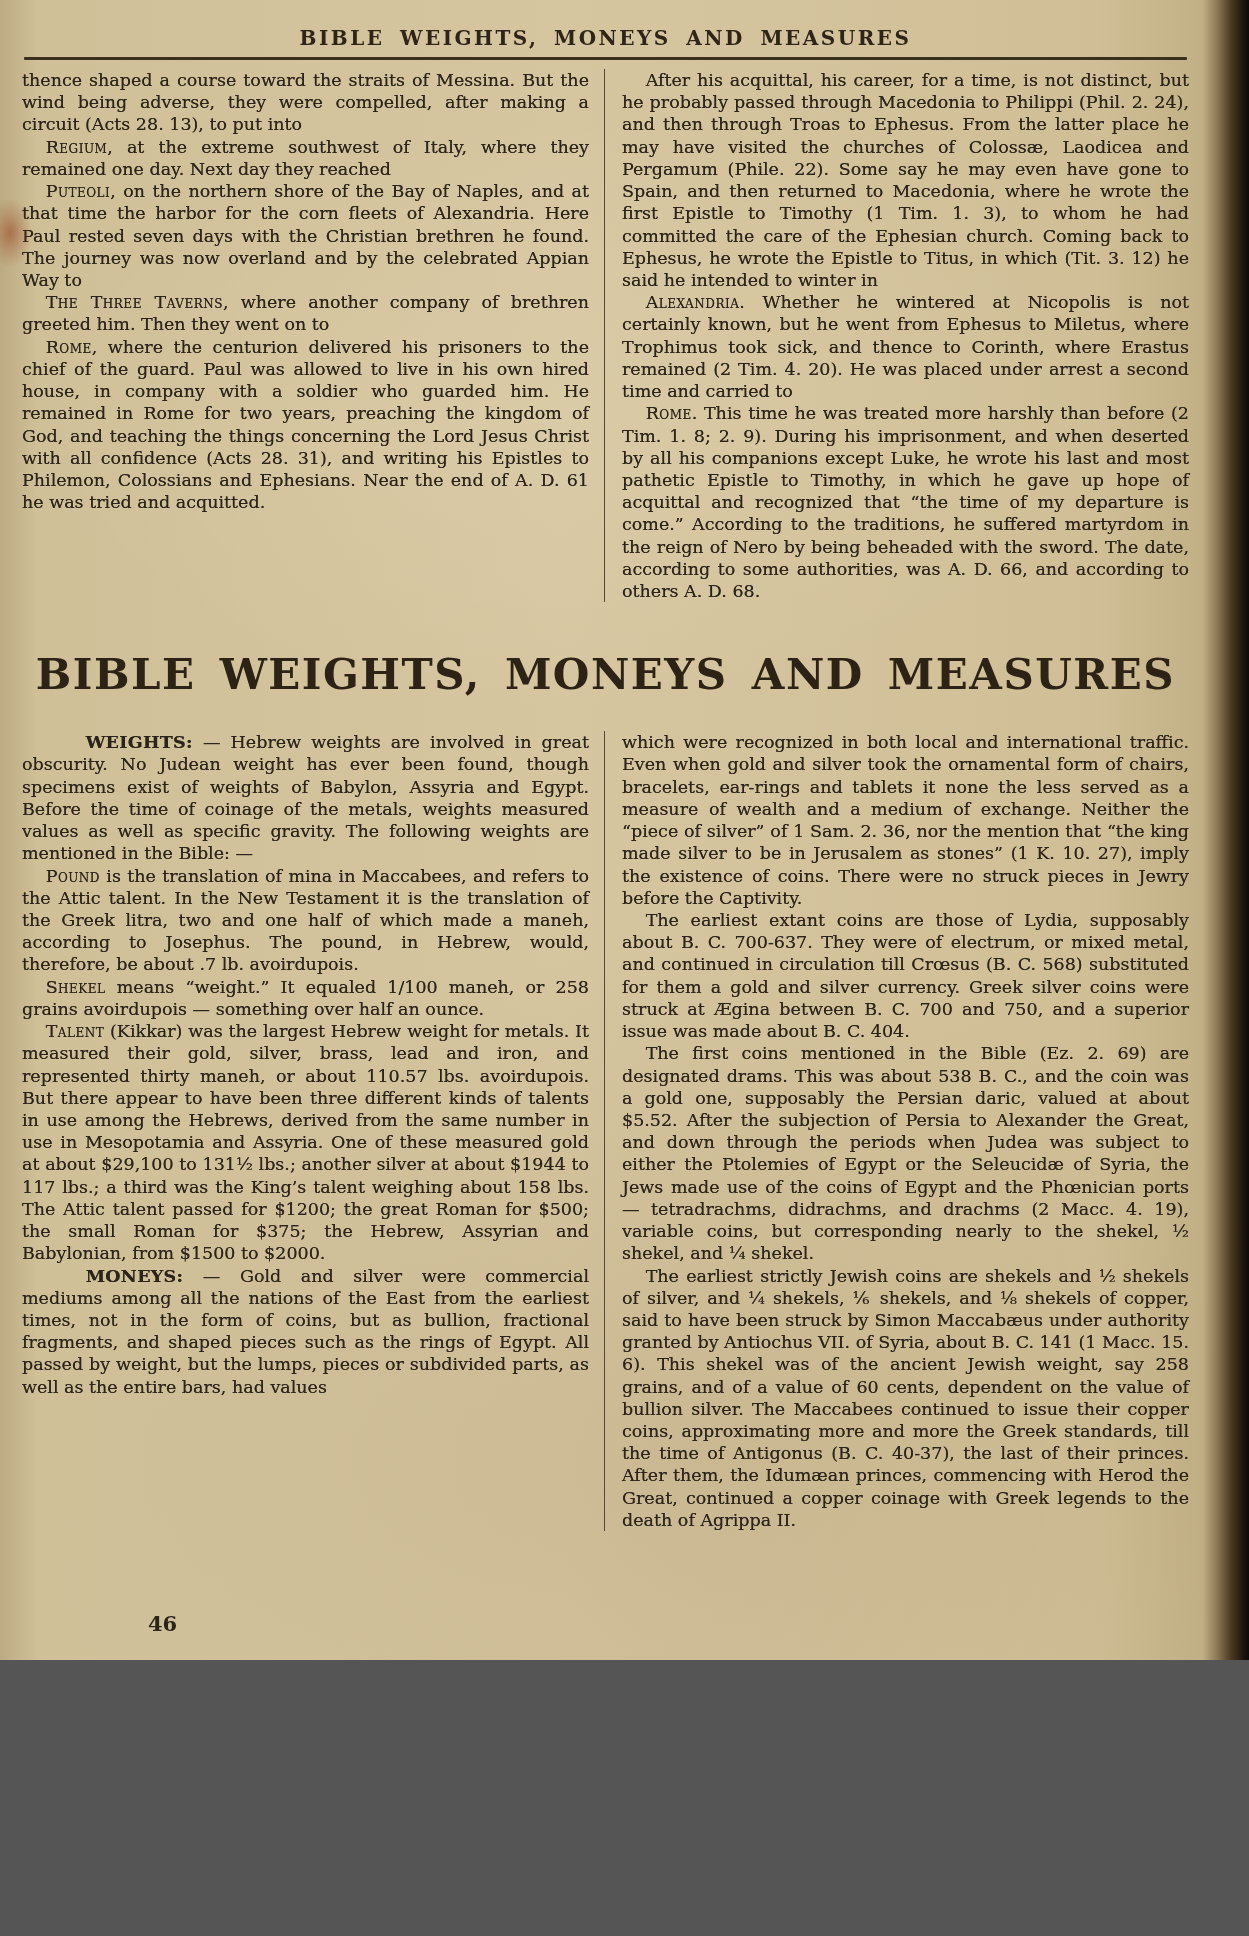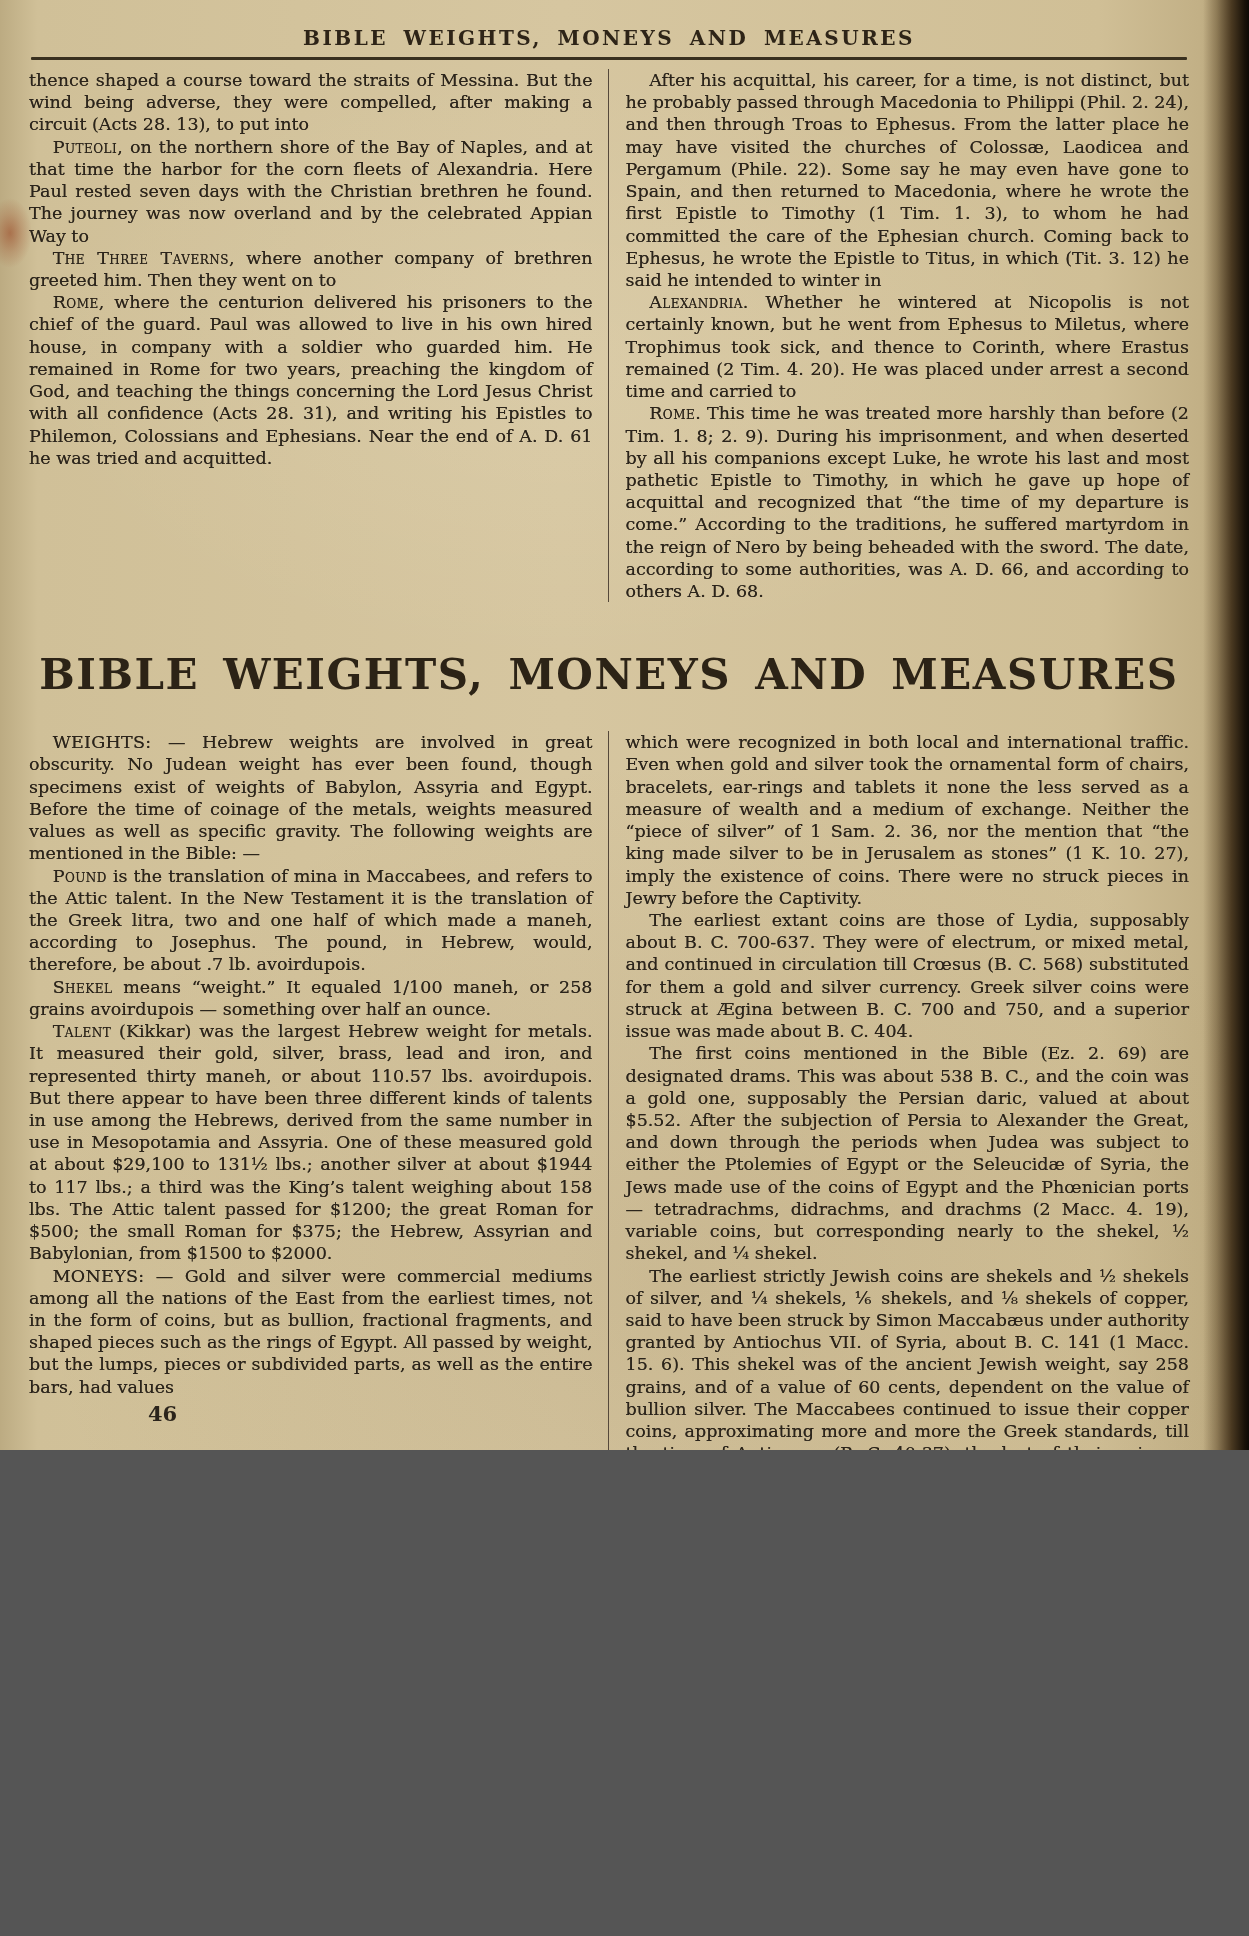--- a/index.html
+++ b/index.html
@@ -1,24 +1,24 @@
 <!DOCTYPE html>
 <html><head>
 <meta charset="utf-8">
 <title>Bible Weights, Moneys and Measures</title>
 <style>
   html, body { margin: 0; padding: 0; background: #555; }
   .page {
     position: relative;
     width: 1249px;
-    height: 1450px;
+    height: 1660px;
     box-sizing: border-box;
     margin: 0 auto;
     overflow: hidden;
-    padding: 26px 60px 0 29px;
+    padding: 26px 60px 0 22px;
     color: #2b241b;
     font-family: "DejaVu Serif", "Liberation Serif", serif;
     background-color: #d2c199;
     background-image:
       radial-gradient(ellipse 900px 500px at 45% 25%, rgba(255,250,232,0.10), rgba(255,250,232,0) 60%),
       radial-gradient(ellipse 1000px 800px at 55% 88%, rgba(120,95,55,0.12), rgba(120,95,55,0) 65%),
       linear-gradient(90deg, #bcab82 0%, #d0c098 3%, #d6c6a0 45%, #d0bf96 88%, #c2b086 96%, #b09c73 100%);
   }
   .edge-right {
     position: absolute; top: 0; right: 0; width: 46px; height: 100%; z-index: 5;
@@ -51,21 +51,21 @@
     text-align: justify;
     font-size: 17.5px;
     line-height: 1.27;
     text-shadow: 0 0 0.5px rgba(43,36,27,0.75);
   }
   .col.first  { padding-right: 15px; }
   .col.second { border-left: 1.5px solid #55483a; padding-left: 17px; }
   .para { margin: 0; }
   .para.indent { text-indent: 1.35em; }
   .lead { font-variant: small-caps; letter-spacing: 0.5px; }
-  .bold-lead .lead { font-variant: normal; font-weight: 400; letter-spacing: 0.3px; }
+  .bold-lead .lead { font-variant: normal; font-weight: 700; letter-spacing: 0.3px; margin-left: 40px; }
   .main-heading {
     margin: 48px 0 32px 0;
     text-align: center;
     font-size: 42px;
     font-weight: 700;
     letter-spacing: 1.5px;
     word-spacing: 8px;
     color: #2c2316;
   }
   .page-number {
@@ -84,20 +84,21 @@
   <div class="stain"></div>
 
   <header>
     <h1 class="running-head">BIBLE WEIGHTS, MONEYS AND MEASURES</h1>
     <div class="head-rule"></div>
   </header>
 
   <section class="cols">
     <div class="col first">
       <p class="para"><span>thence shaped a course toward the straits of Messina.  But the wind being adverse, they were compelled, after making a circuit (Acts 28. 13), to put into</span></p>
+      <p class="para indent"><span class="lead">Regium</span><span>, at the extreme southwest of Italy, where they remained one day.  Next day they reached</span></p>
       <p class="para indent"><span class="lead">Puteoli</span><span>, on the northern shore of the Bay of Naples, and at that time the harbor for the corn fleets of Alexandria.  Here Paul rested seven days with the Christian brethren he found. The journey was now overland and by the celebrated Appian Way to</span></p>
       <p class="para indent"><span class="lead">The Three Taverns</span><span>, where another company of brethren greeted him.  Then they went on to</span></p>
       <p class="para indent"><span class="lead">Rome</span><span>, where the centurion delivered his prisoners to the chief of the guard.  Paul was allowed to live in his own hired house, in company with a soldier who guarded him.  He remained in Rome for two years, preaching the kingdom of God, and teaching the things concerning the Lord Jesus Christ with all confidence (Acts 28. 31), and writing his Epistles to Philemon, Colossians and Ephesians.  Near the end of A. D. 61 he was tried and acquitted.</span></p>
     </div>
     <div class="col second">
       <p class="para indent"><span>After his acquittal, his career, for a time, is not distinct, but he probably passed through Macedonia to Philippi (Phil. 2. 24), and then through Troas to Ephesus.  From the latter place he may have visited the churches of Colossæ, Laodicea and Pergamum (Phile. 22). Some say he may even have gone to Spain, and then returned to Macedonia, where he wrote the first Epistle to Timothy (1 Tim. 1. 3), to whom he had committed the care of the Ephesian church.  Coming back to Ephesus, he wrote the Epistle to Titus, in which (Tit. 3. 12) he said he intended to winter in</span></p>
       <p class="para indent"><span class="lead">Alexandria</span><span>.  Whether he wintered at Nicopolis is not certainly known, but he went from Ephesus to Miletus, where Trophimus took sick, and thence to Corinth, where Erastus remained (2 Tim. 4. 20).  He was placed under arrest a second time and carried to</span></p>
       <p class="para indent"><span class="lead">Rome</span><span>.  This time he was treated more harshly than before (2 Tim. 1. 8; 2. 9).  During his imprisonment, and when deserted by all his companions except Luke, he wrote his last and most pathetic Epistle to Timothy, in which he gave up hope of acquittal and recognized that “the time of my departure is come.”  According to the traditions, he suffered martyrdom in the reign of Nero by being beheaded with the sword.  The date, according to some authorities, was A. D. 66, and according to others A. D. 68.</span></p>
     </div>
   </section>

